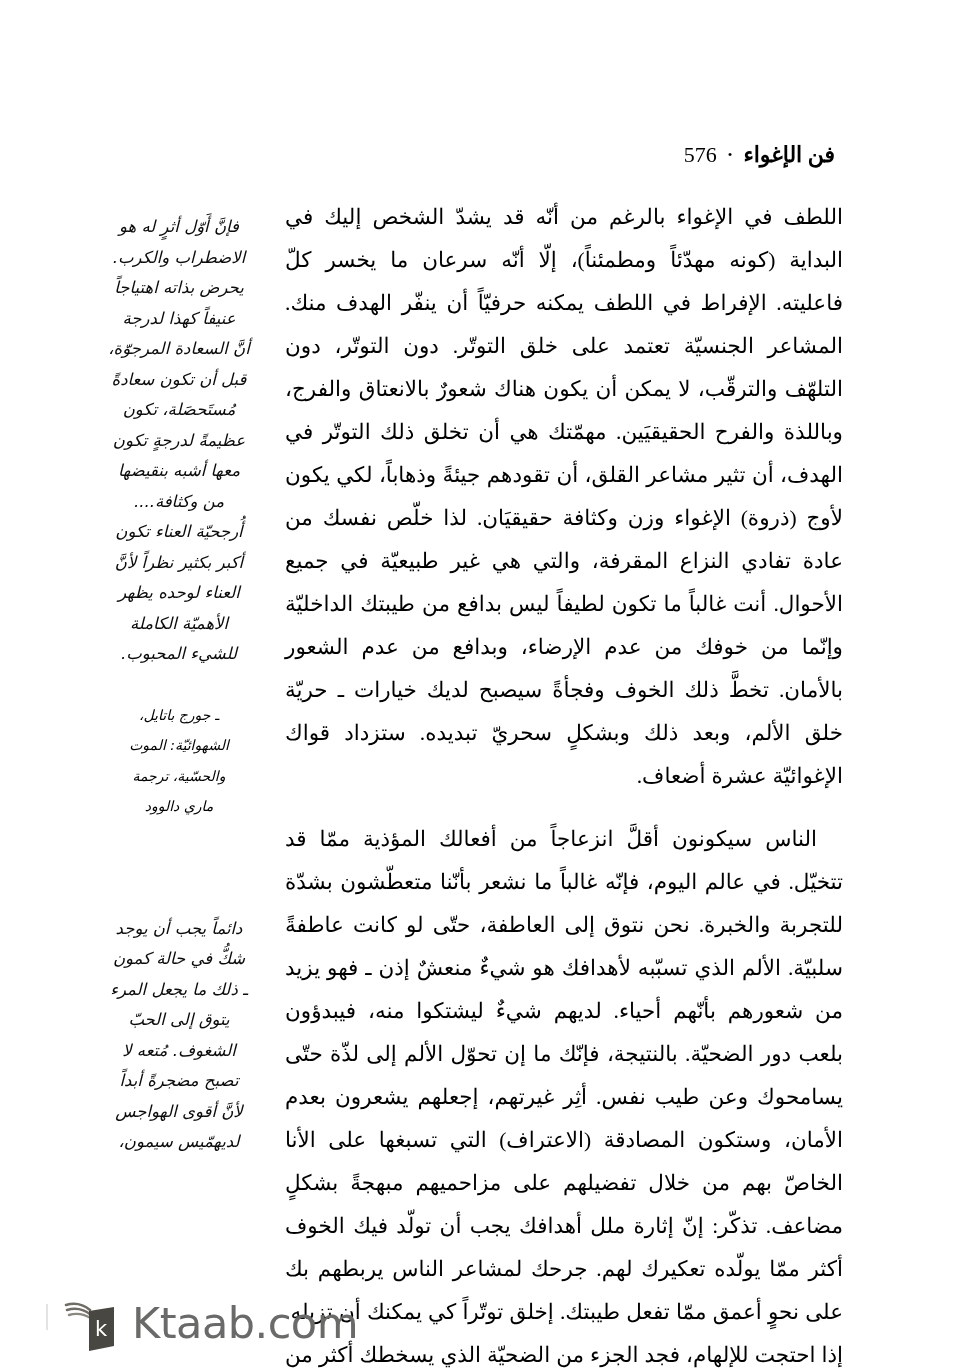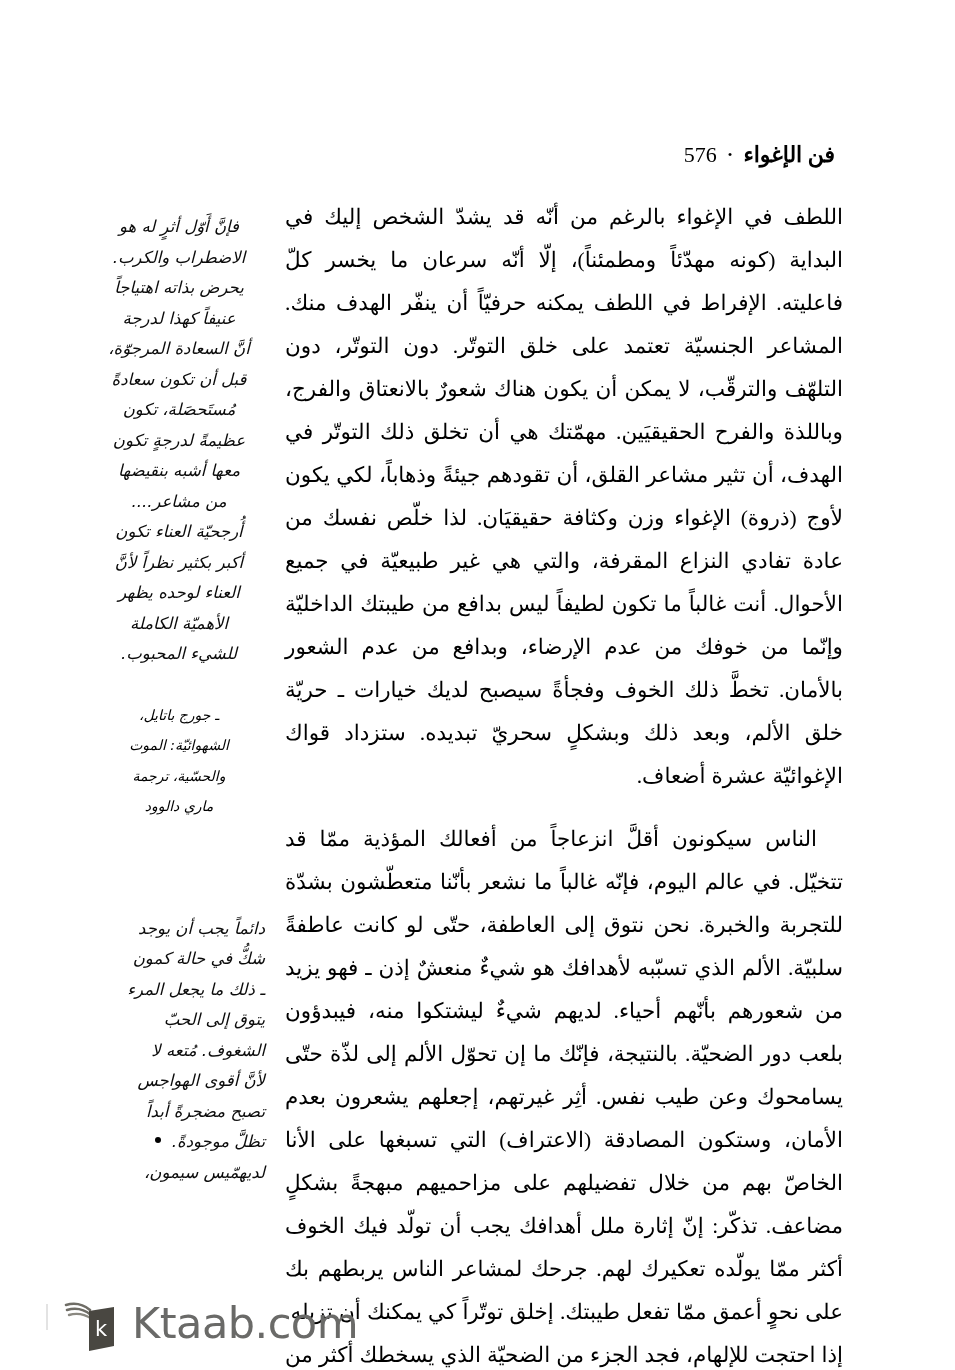--- a/index.html
+++ b/index.html
@@ -100,21 +100,20 @@
     font-size: 14px;
     line-height: 30.5px;
     font-style: italic;
     text-align: center;
     margin-top: 30px;
   }
   .side-attrib p { margin: 0; }
 
   .side-block-2 {
     margin-top: 92px;
-    text-align: right;
   }
 
   .side-bullet {
     display: inline-block;
     width: 6px;
     height: 6px;
     border-radius: 50%;
     background: #000;
     vertical-align: 4px;
     margin: 0 6px;
@@ -177,47 +176,43 @@
     <div class="side-note">
       <p>فإنَّ أَوّل أثرٍ له هو</p>
       <p>الاضطراب والكرب.</p>
       <p>يحرض بذاته اهتياجاً</p>
       <p>عنيفاً كهذا لدرجة</p>
       <p>أنَّ السعادة المرجوّة،</p>
       <p>قبل أن تكون سعادةً</p>
       <p>مُستَحصَلة، تكون</p>
       <p>عظيمةً لدرجةٍ تكون</p>
       <p>معها أشبه بنقيضها</p>
-      <p>من مشاعر....</p>
+      <p>من وكثافة....</p>
       <p>أُرجحيّة العناء تكون</p>
       <p>أكبر بكثير نظراً لأنَّ</p>
       <p>العناء لوحده يظهر</p>
       <p>الأهميّة الكاملة</p>
       <p>للشيء المحبوب.</p>
     </div>
 
     <div class="side-attrib">
       <p>ـ جورج باتايل،</p>
       <p>الشهوائيّة: الموت</p>
       <p>والحسّية، ترجمة</p>
       <p>ماري دالوود</p>
     </div>
 
     <div class="side-note side-block-2">
       <p>دائماً يجب أن يوجد</p>
       <p>شكُّ في حالة كمون</p>
       <p>ـ ذلك ما يجعل المرء</p>
       <p>يتوق إلى الحبّ</p>
       <p>الشغوف. مُتعه لا</p>
+      <p>تصبح مضجرةً أبداً</p>
       <p>لأنَّ أقوى الهواجس</p>
-      <p>تصبح مضجرةً أبداً</p>
-      <p>
-        <span>تظلَّ موجودةً.</span>
-        <span class="side-bullet"></span>
-      </p>
       <p>لديهمّيس سيمون،</p>
     </div>
 
   </div>
 
   <div class="edge-tick"></div>
 
   <div class="watermark">
     <span class="wm-logo">
       <svg width="56" height="58" viewBox="0 0 56 58" xmlns="http://www.w3.org/2000/svg">

